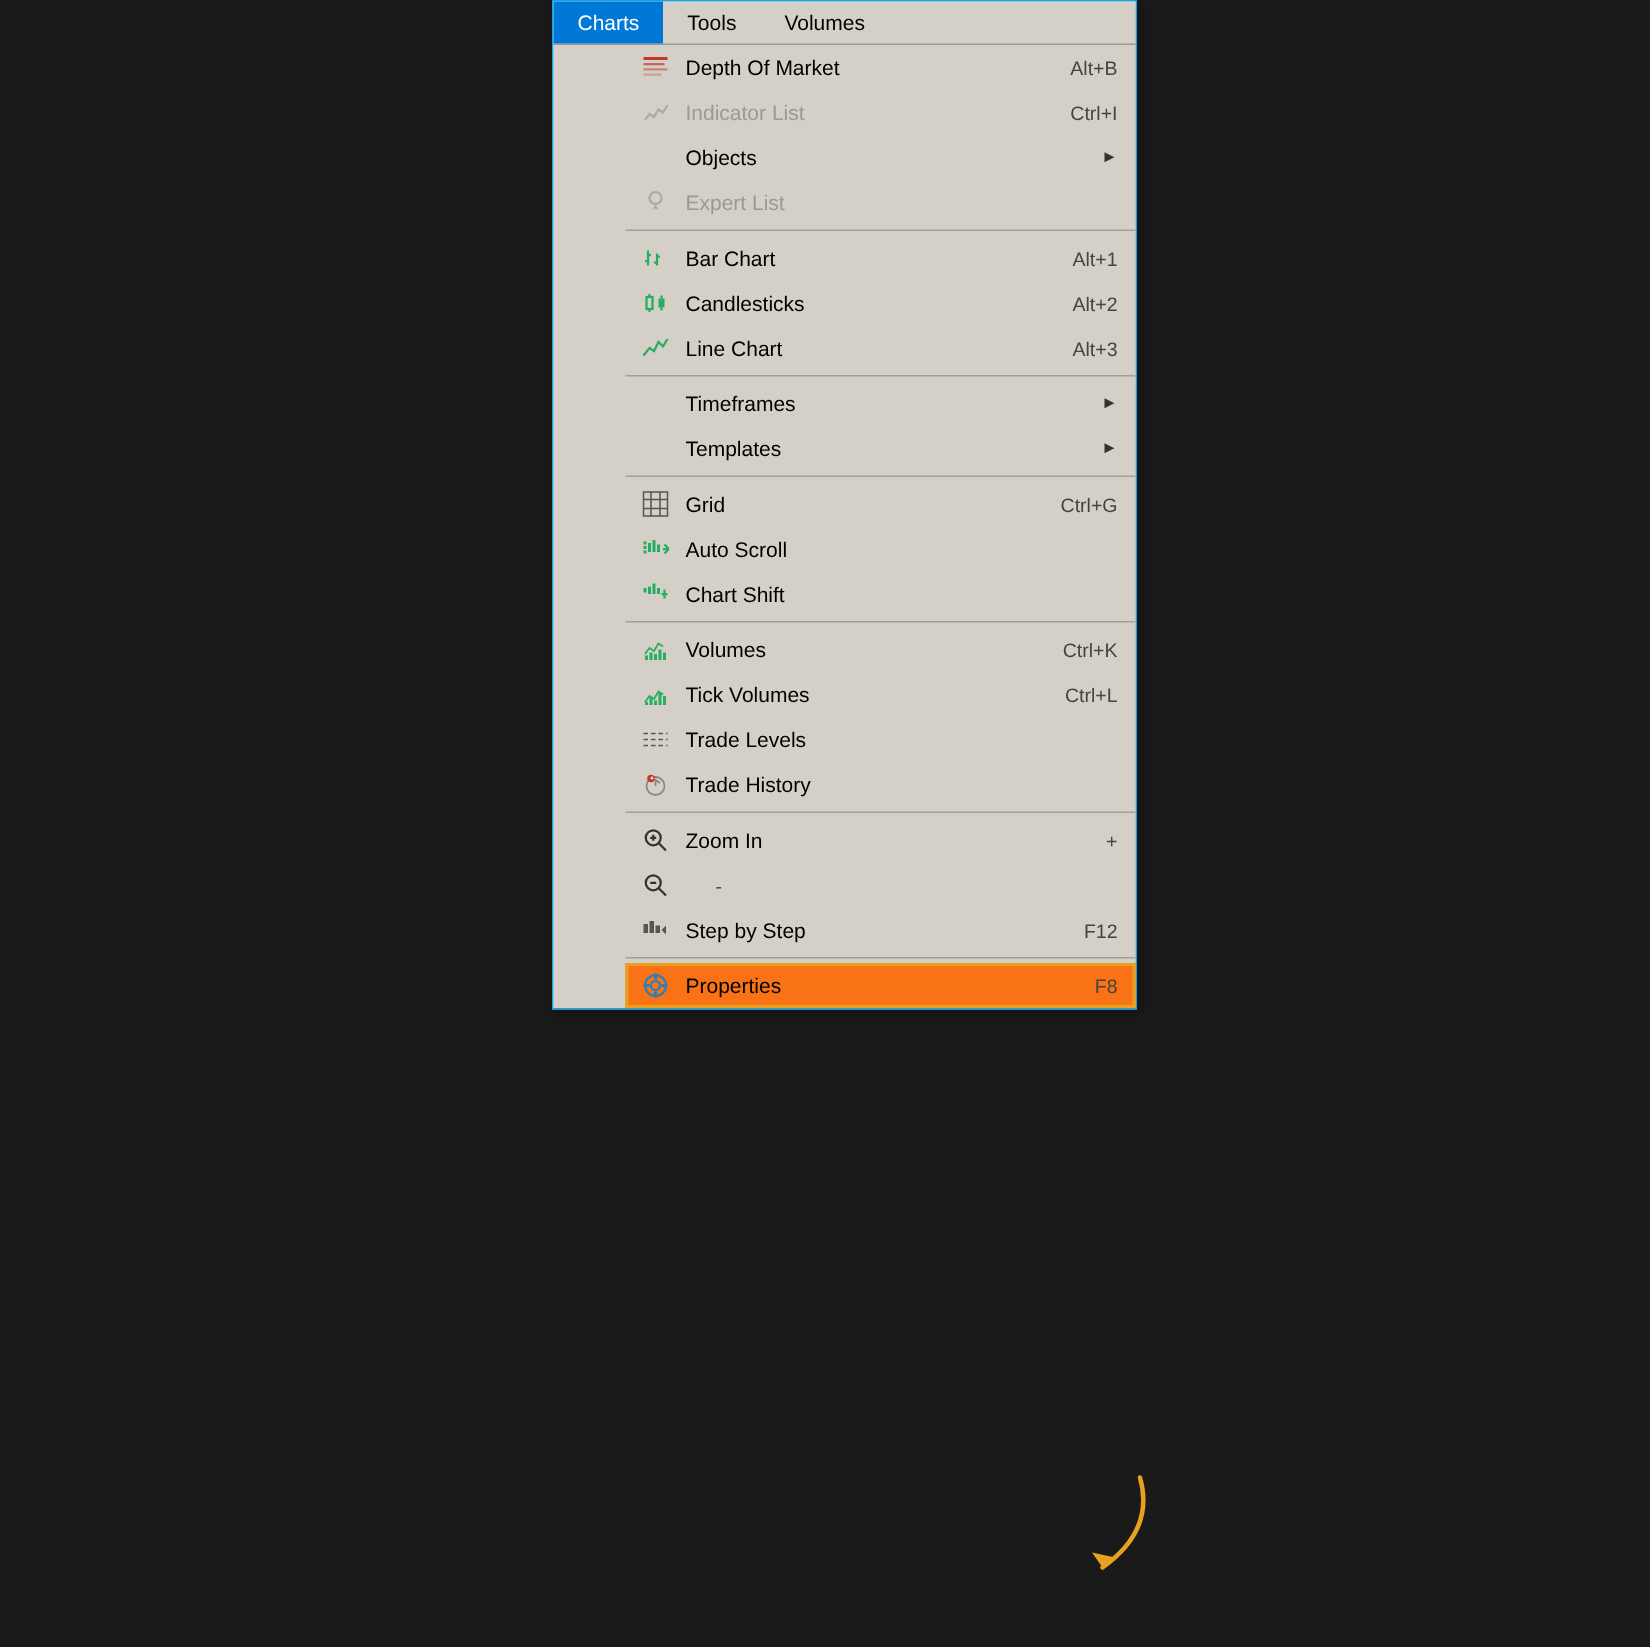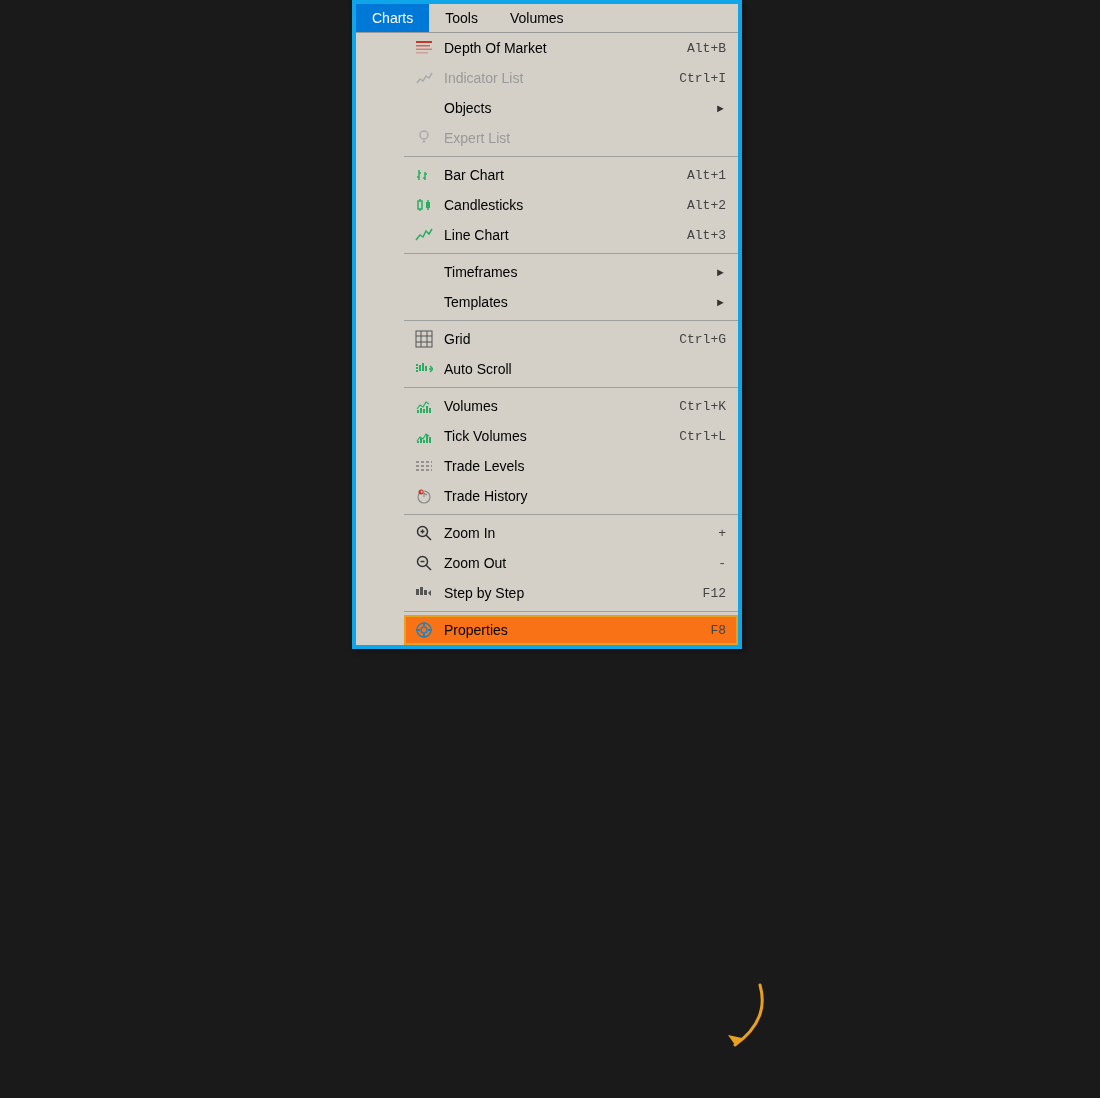--- a/index.html
+++ b/index.html
@@ -16,24 +16,24 @@
 
     .menu-wrapper {
       position: relative;
       margin-top: 0;
       margin-left: 0;
     }
 
     .menu-container {
       position: absolute;
       top: 0;
-      left: 352px;
+      left: 368px;
       width: 390px;
       background: #d4d0c8;
-      border: 4px solid #0ea5e9;
+      border: 1px solid #0ea5e9;
       box-shadow: 2px 2px 6px rgba(0,0,0,0.4);
     }
 
     
     .menu-tabs {
       display: flex;
       background: #d4d0c8;
       border-bottom: 1px solid #999;
     }
 
@@ -94,21 +94,20 @@
 
     .item-label {
       flex: 1;
       font-size: 14px;
     }
 
     .item-shortcut {
       color: #444;
       font-size: 13px;
       margin-left: 20px;
-      font-family: Liberation Mono, monospace;
     }
 
     .item-arrow {
       font-size: 11px;
       color: #333;
     }
 
     
     .svg-icon {
       width: 18px;
@@ -256,20 +255,33 @@
             <rect x="4" y="5" width="2" height="6" fill="#27ae60"></rect>
             <rect x="7" y="3" width="2" height="8" fill="#27ae60"></rect>
             <rect x="10" y="6" width="2" height="5" fill="#27ae60"></rect>
             <line x1="14" y1="9" x2="17" y2="9" stroke="#27ae60" stroke-width="1.5"></line>
             <polyline points="15,6 18,9 15,12" fill="none" stroke="#27ae60" stroke-width="1.5"></polyline>
           </svg>
         </span>
         <span class="item-label">Auto Scroll</span>
       </div>
 
+      <div class="menu-item">
+        <span class="item-icon">
+          <svg class="svg-icon" viewBox="0 0 18 18">
+            <rect x="1" y="5" width="2" height="3" fill="#27ae60"></rect>
+            <rect x="4" y="4" width="2" height="5" fill="#27ae60"></rect>
+            <rect x="7" y="2" width="2" height="7" fill="#27ae60"></rect>
+            <rect x="10" y="5" width="2" height="4" fill="#27ae60"></rect>
+            <line x1="13" y1="9" x2="17" y2="9" stroke="#27ae60" stroke-width="1.5"></line>
+            <line x1="15" y1="6" x2="15" y2="12" stroke="#27ae60" stroke-width="1.5"></line>
+          </svg>
+        </span>
+        <span class="item-label">Chart Shift</span>
+      </div>
 
       <div class="menu-separator"></div>
 
       <div class="menu-item">
         <span class="item-icon">
           <svg class="svg-icon" viewBox="0 0 18 18">
             <polyline points="2,12 5,8 8,10 11,5 14,7" fill="none" stroke="#27ae60" stroke-width="1.2"></polyline>
             <rect x="2" y="13" width="2" height="3" fill="#27ae60"></rect>
             <rect x="5" y="11" width="2" height="5" fill="#27ae60"></rect>
             <rect x="8" y="12" width="2" height="4" fill="#27ae60"></rect>
@@ -335,21 +347,20 @@
       </div>
 
       <div class="menu-item">
         <span class="item-icon">
           <svg class="svg-icon" viewBox="0 0 18 18">
             <circle cx="7.5" cy="7.5" r="5" fill="none" stroke="#333" stroke-width="1.5"></circle>
             <line x1="11" y1="11" x2="16" y2="16" stroke="#333" stroke-width="1.5"></line>
             <line x1="5.5" y1="7.5" x2="9.5" y2="7.5" stroke="#333" stroke-width="1.5"></line>
           </svg>
         </span>
-        <span class="item-label">Zoom Out</span>
         <span class="item-shortcut">-</span>
       </div>
 
       <div class="menu-item">
         <span class="item-icon">
           <svg class="svg-icon" viewBox="0 0 18 18">
             <rect x="1" y="5" width="3" height="6" fill="#555"></rect>
             <rect x="5" y="3" width="3" height="8" fill="#555"></rect>
             <rect x="9" y="6" width="3" height="5" fill="#555"></rect>
             <polyline points="13,9 16,6 16,12 13,9" fill="#555"></polyline>

